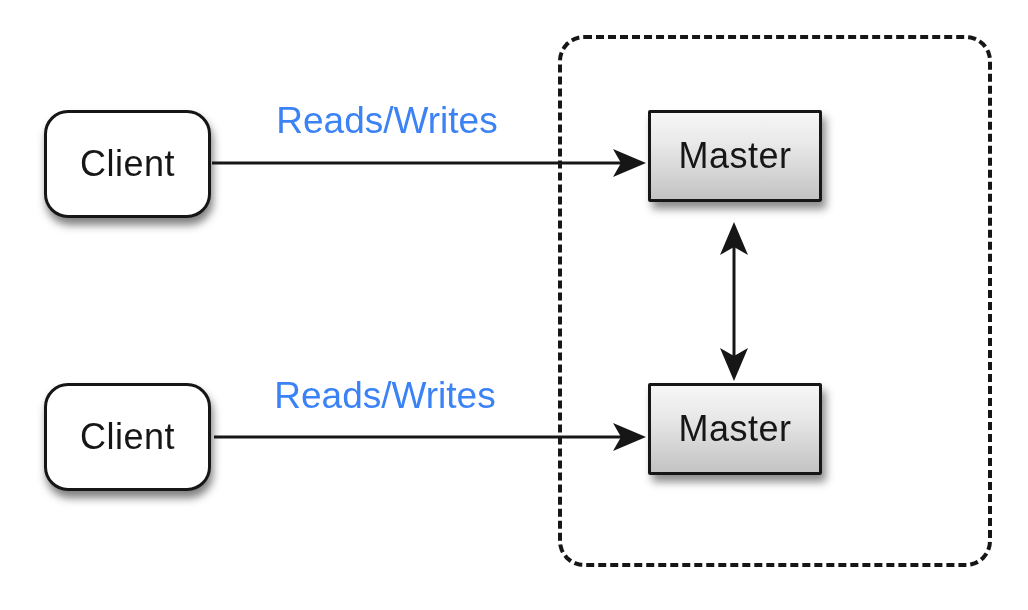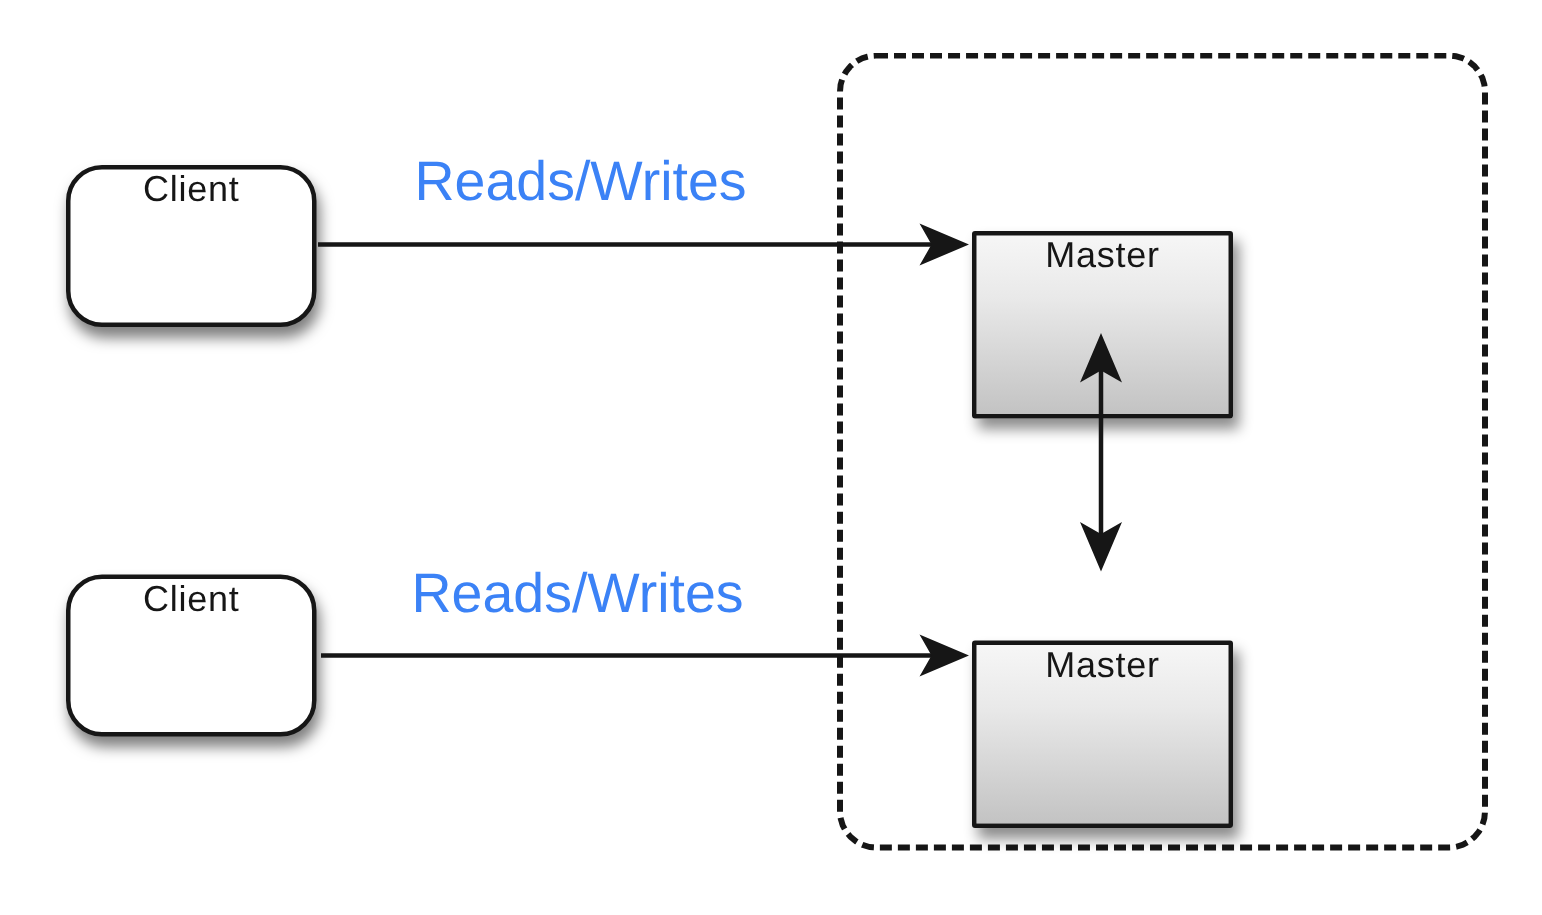--- a/index.html
+++ b/index.html
@@ -22,46 +22,46 @@
     width: 434px;
     height: 532px;
     border: 4px dashed #161616;
     border-radius: 26px;
     box-sizing: border-box;
     background: transparent;
   }
   .node {
     position: absolute;
     display: flex;
+    align-items: center;
     justify-content: center;
     box-sizing: border-box;
-    font-size: 24px;
+    font-size: 36px;
     color: #161616;
     letter-spacing: 0.5px;
   }
   .client {
     width: 167px;
     height: 108px;
     left: 44px;
     background: #ffffff;
     border: 3px solid #161616;
     border-radius: 24px;
     box-shadow: 2px 7px 9px rgba(0,0,0,0.50);
   }
   .client.top    { top: 110px; }
   .client.bottom { top: 383px; }
   .master {
     width: 174px;
-    height: 125px;
+    height: 92px;
     left: 648px;
     background: linear-gradient(180deg, #f6f6f6 0%, #e9e9e9 35%, #c3c3c3 100%);
     border: 3px solid #161616;
     border-radius: 2px;
     box-shadow: 4px 7px 9px rgba(0,0,0,0.45);
-    margin-top: 44px;
   }
   .master.top    { top: 110px; }
   .master.bottom { top: 383px; }
   .edge-label {
     position: absolute;
     transform: translateX(-50%);
     font-size: 37px;
     color: #3b82f6;
     white-space: nowrap;
     line-height: 40px;

